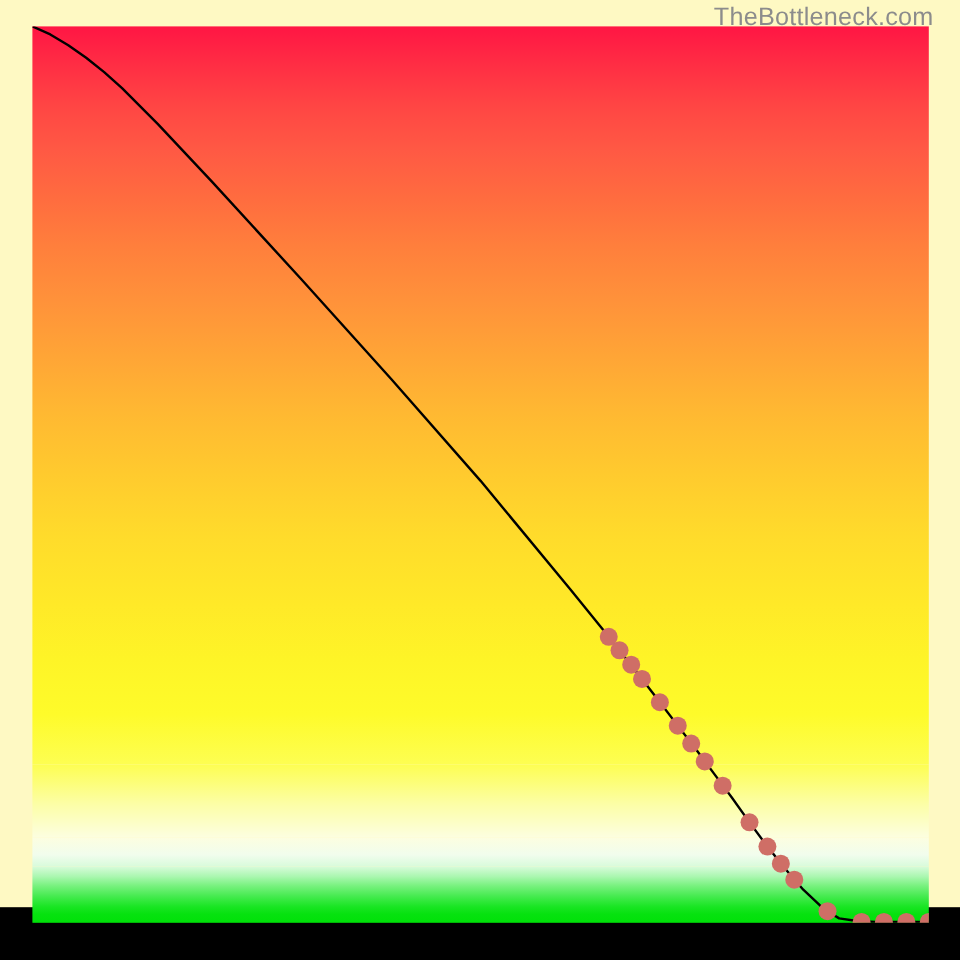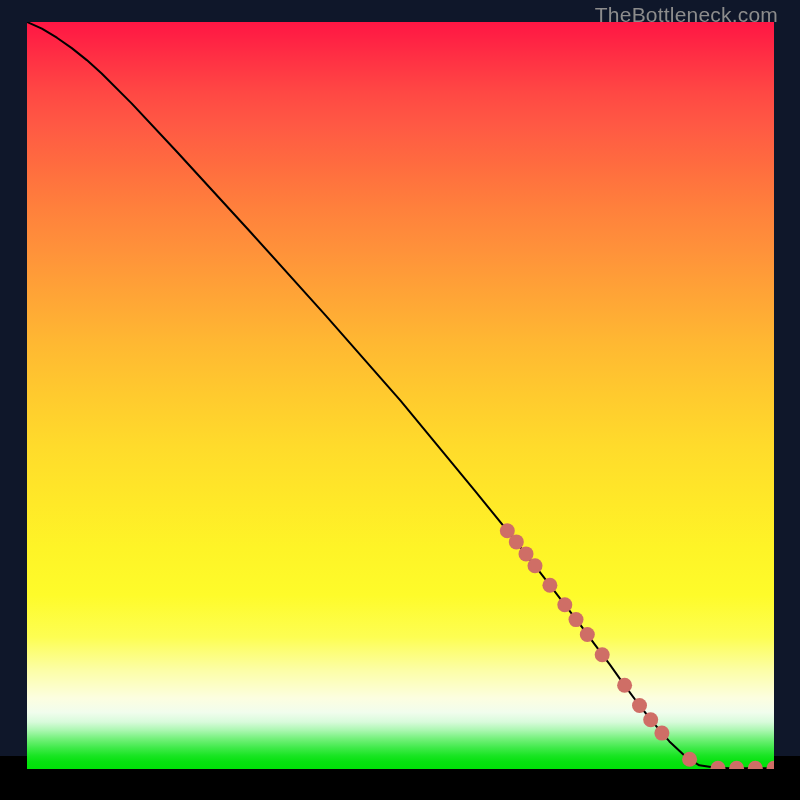--- a/index.html
+++ b/index.html
@@ -8,21 +8,21 @@
     width: 800px;
     height: 800px;
     background: #000;
     font-family: Arial, Helvetica, sans-serif;
     overflow: hidden;
   }
   .stage {
     position: relative;
     width: 800px;
     height: 756px;
-    background: #0f172a;
+    background: #fef9c3;
   }
   .chart-area {
     position: absolute;
     left: 27px;
     top: 22px;
     width: 747px;
     height: 747px;
     
   }
   .grad {

